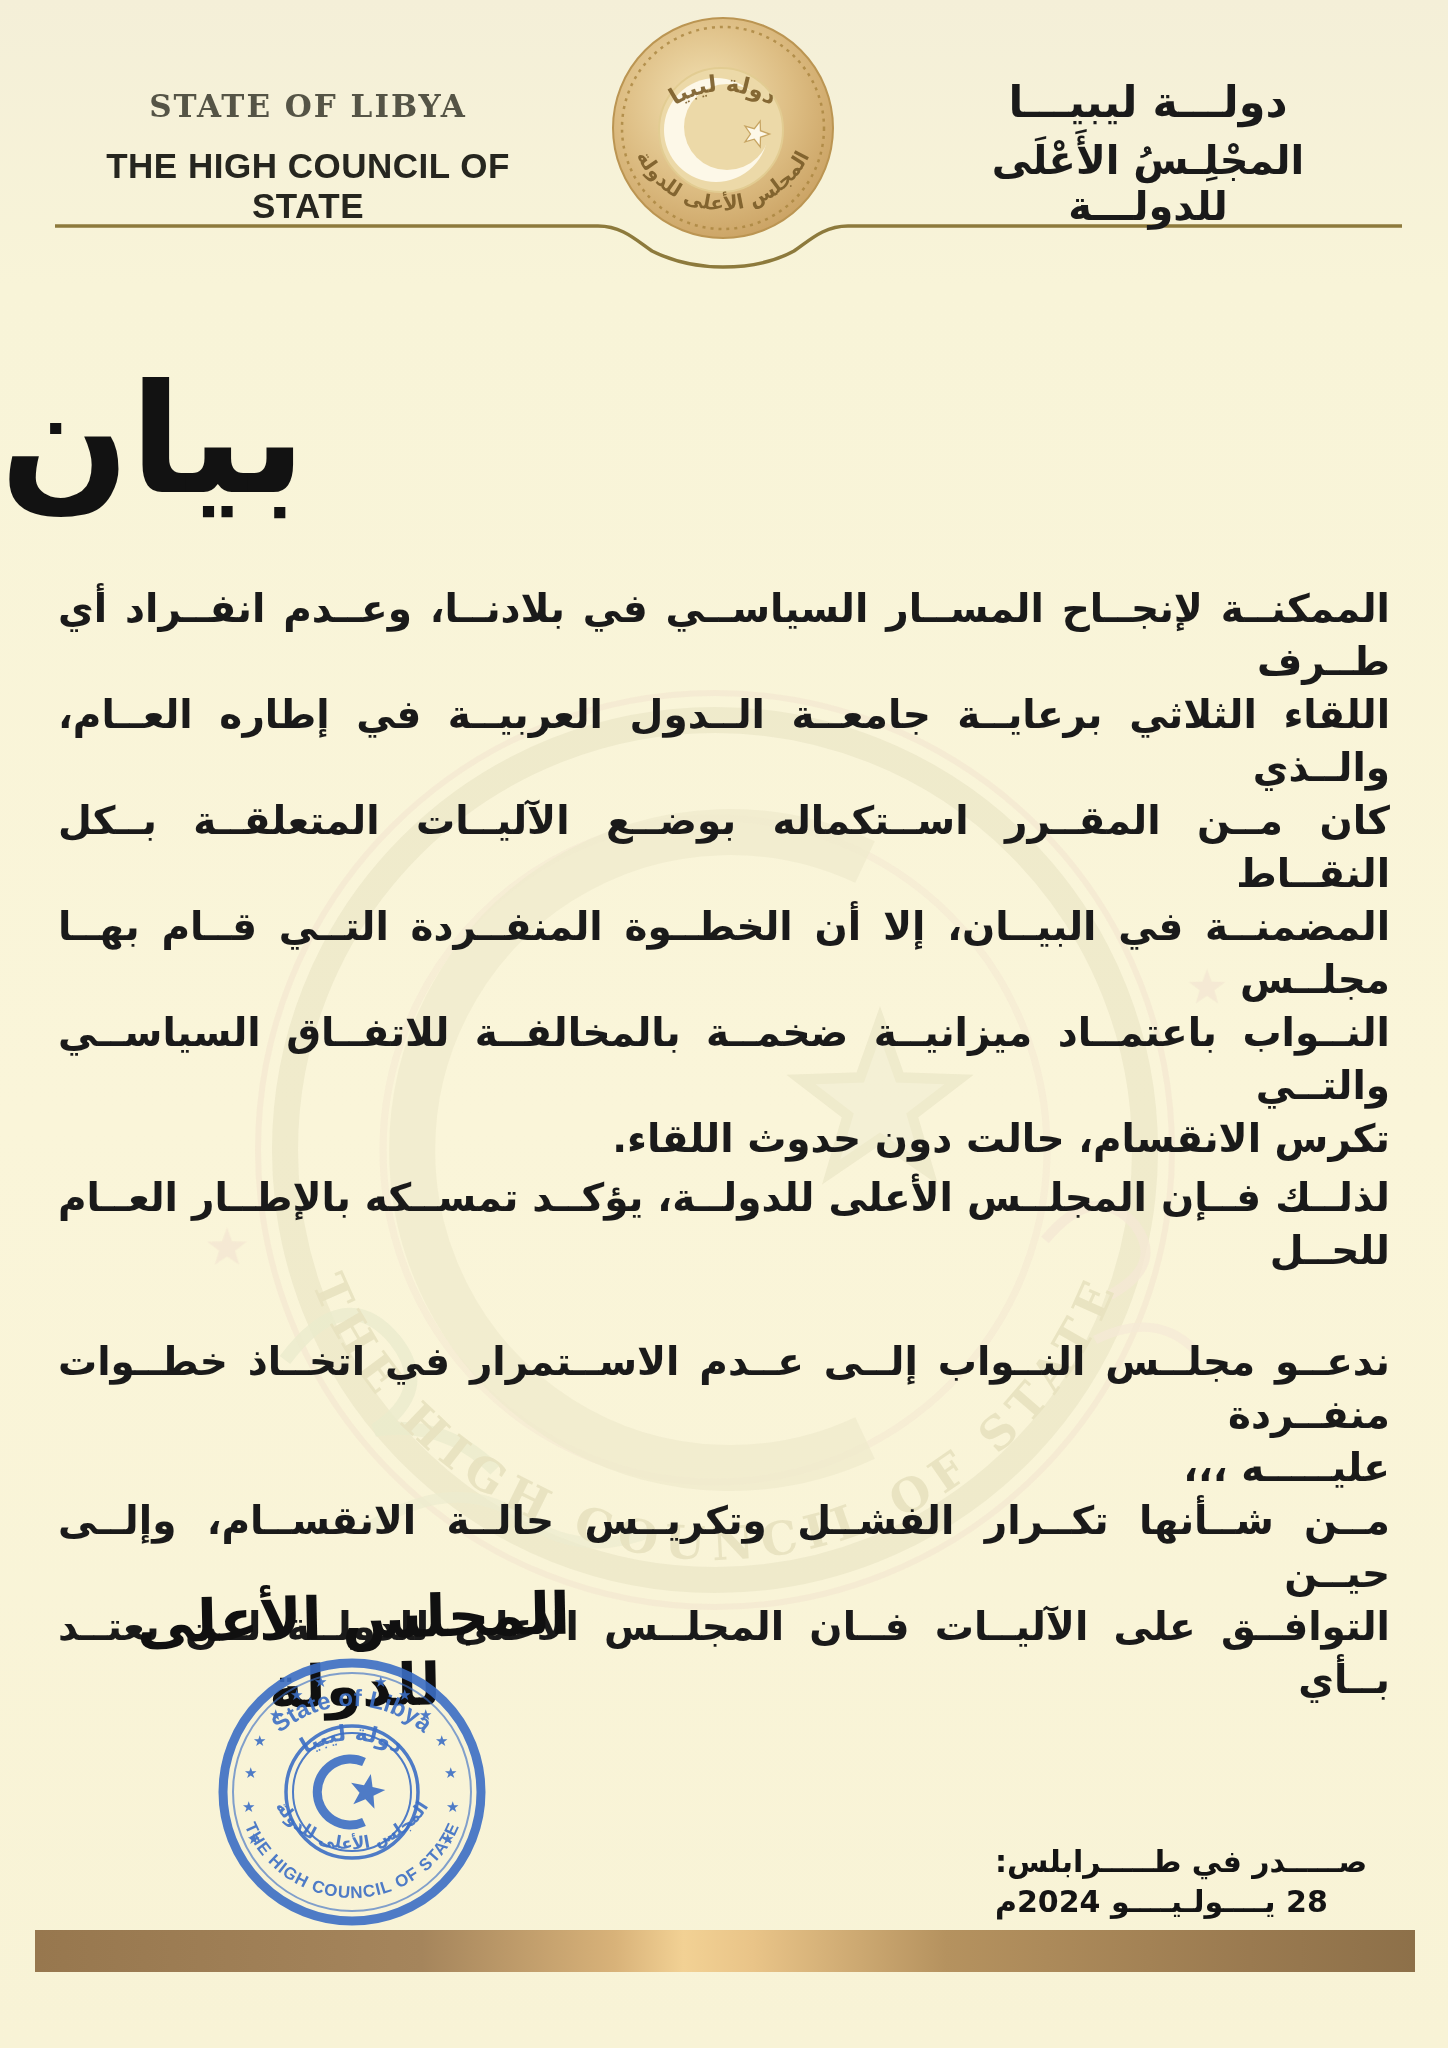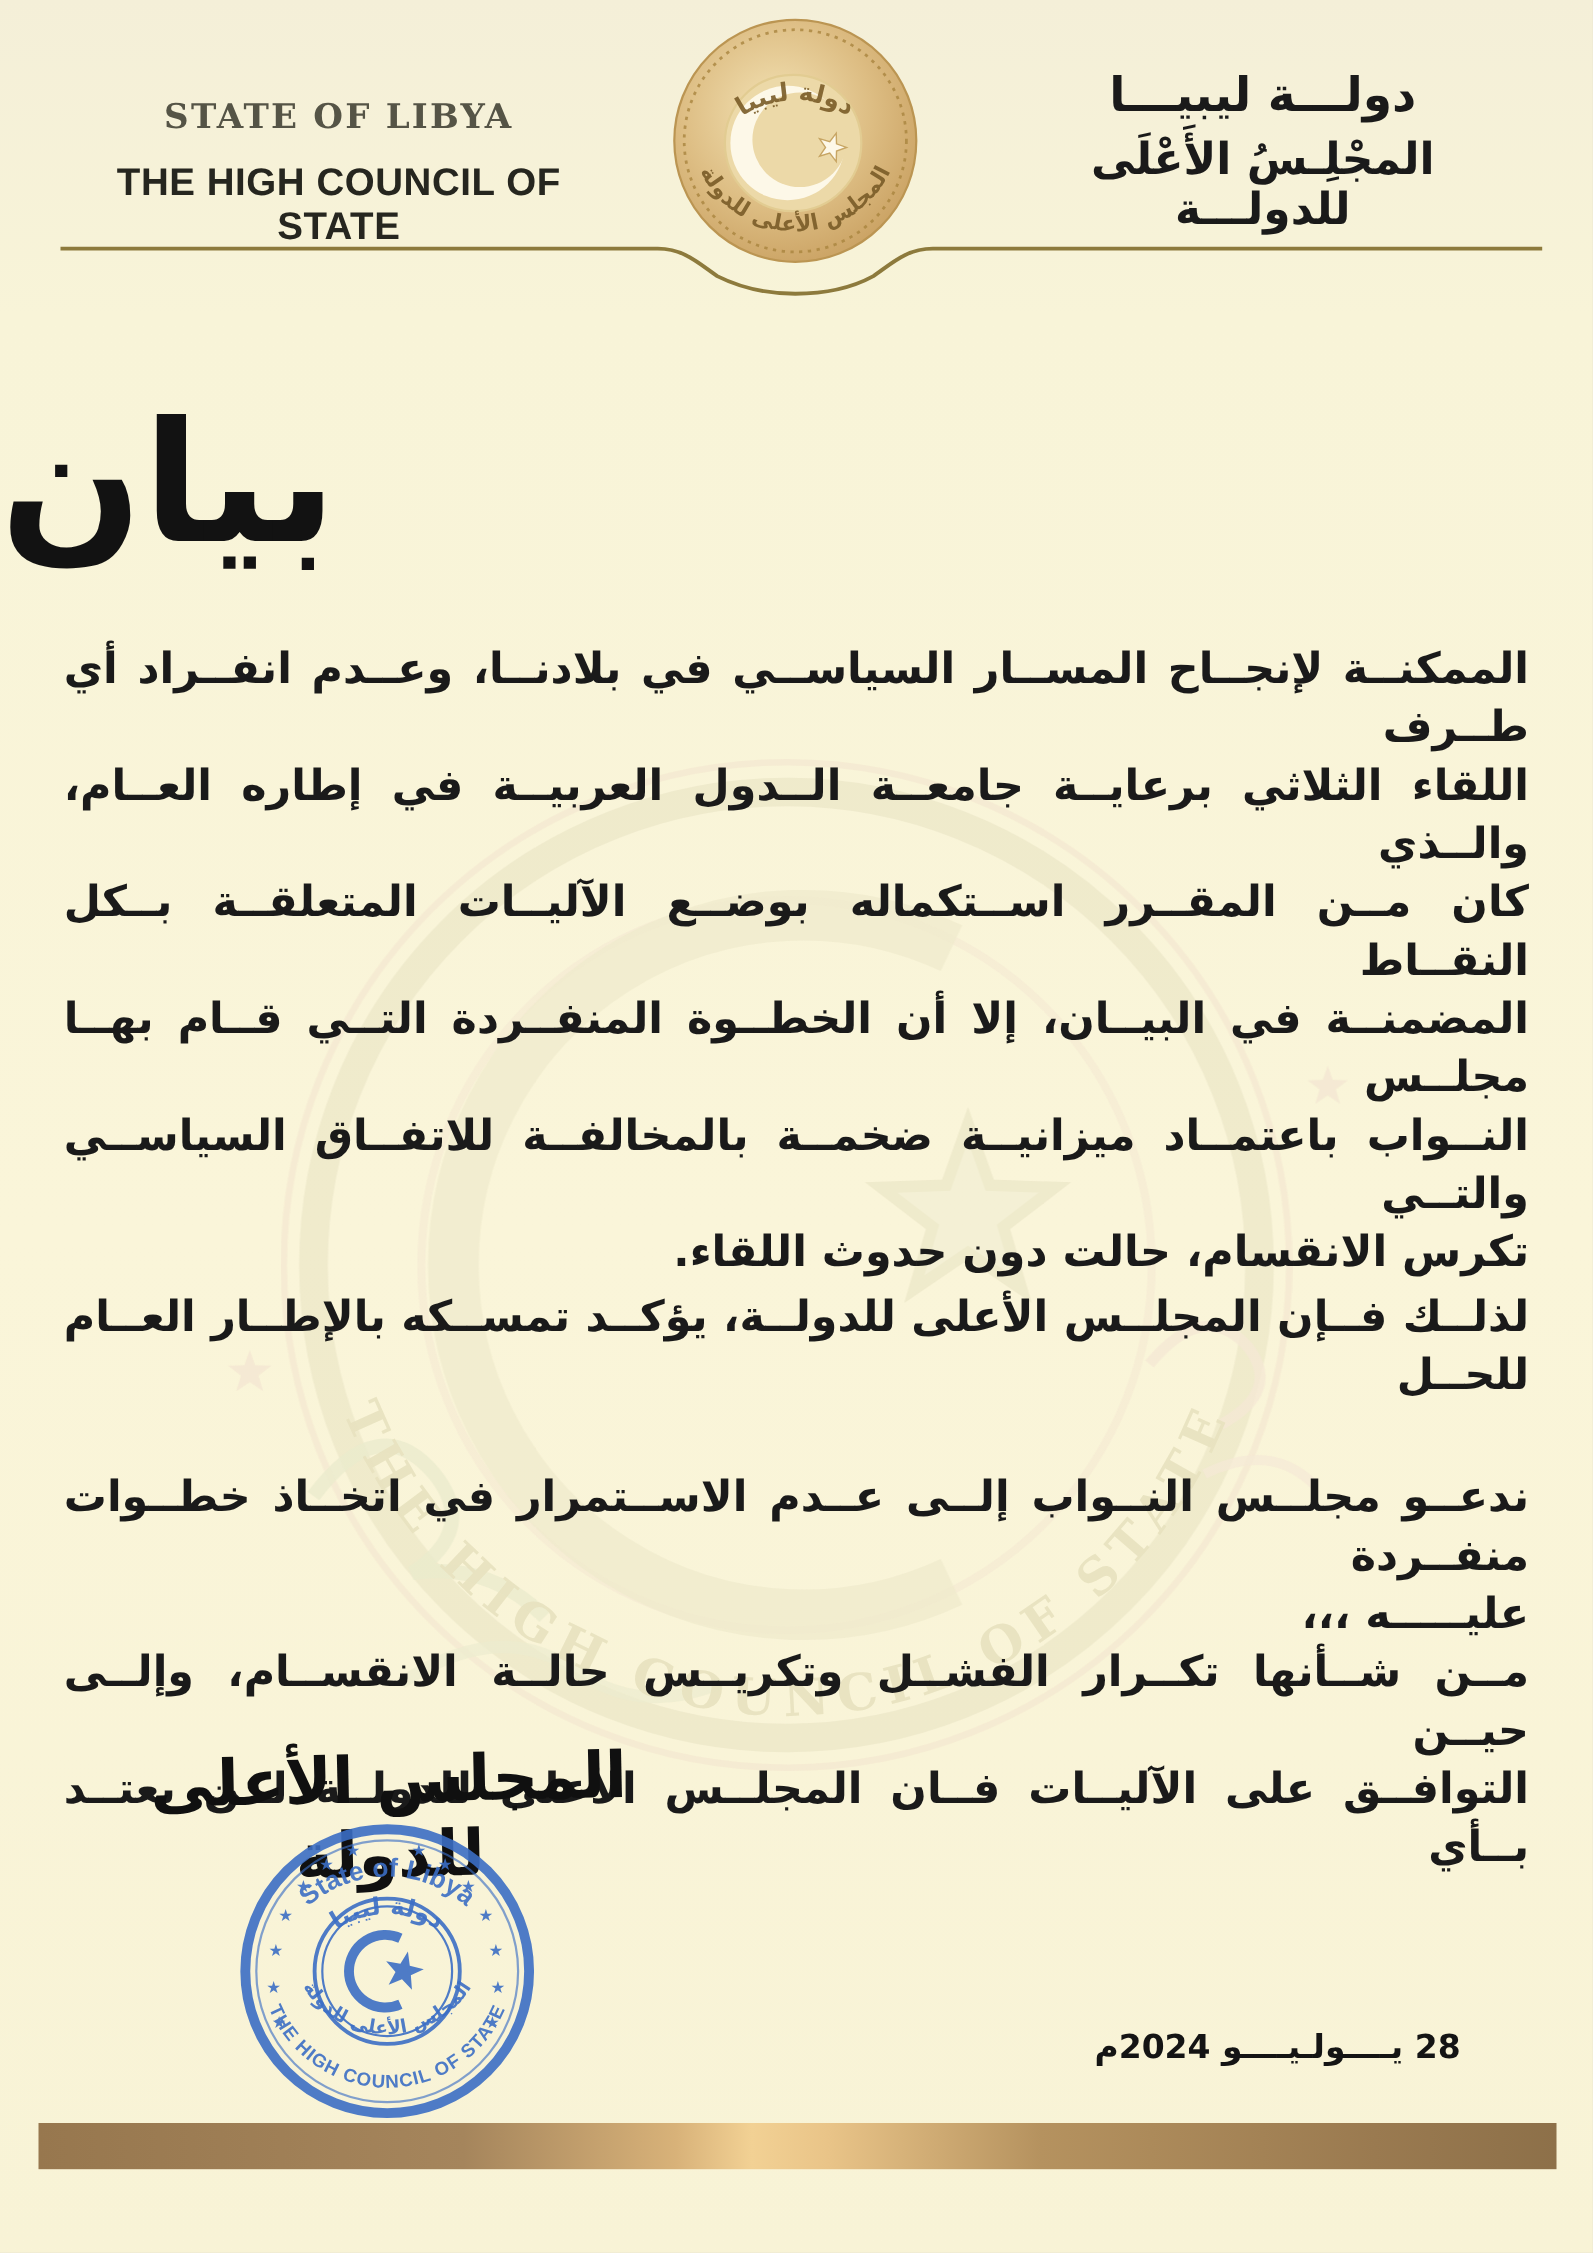--- a/index.html
+++ b/index.html
@@ -6,21 +6,21 @@
   .page{
     position:relative;width:1448px;height:2048px;margin:0 auto;
     background:linear-gradient(180deg,#f4efd8 0%,#f8f4d8 14%,#faf5d9 55%,#f8f3d6 100%);
     overflow:hidden;font-family:"DejaVu Sans",sans-serif;color:#1a1a1a;
   }
   
   .header-en{position:absolute;left:78px;top:88px;width:460px;text-align:center;color:#4a4a3e;}
   .header-en .l1{font-family:"DejaVu Serif",serif;font-size:31px;font-weight:700;letter-spacing:2px;color:#555446;}
   .header-en .l2{font-family:"Liberation Sans","DejaVu Sans",sans-serif;font-size:35px;font-weight:700;margin-top:22px;color:#26261f;letter-spacing:.5px;}
   .header-ar{position:absolute;right:80px;top:62px;width:440px;text-align:center;direction:rtl;}
-  .header-ar .l1{font-size:43px;font-weight:700;}
+  .header-ar .l1{font-size:43px;font-weight:700;margin-top:15px;}
   .header-ar .l2{font-size:40px;font-weight:700;margin-top:10px;}
   svg.header-art{position:absolute;left:0;top:0;}
   
   svg.watermark{position:absolute;left:165px;top:600px;pointer-events:none;}
   
   .doc-title{position:absolute;left:0;top:330px;width:100%;
     font-size:152px;font-weight:700;color:#121212;line-height:220px;}
   .body-text{position:absolute;right:58px;top:582px;width:1332px;direction:rtl;
     font-size:39px;font-weight:700;line-height:53px;color:#1a1a1a;}
   .bl{white-space:nowrap;}
@@ -163,18 +163,19 @@
       <text font-size="22" font-weight="700">
         <textPath href="#stArTop" startOffset="50%" text-anchor="middle">دولة ليبيا</textPath>
       </text>
       <text font-size="17" font-weight="700">
         <textPath href="#stArBot" startOffset="50%" text-anchor="middle">المجلس الأعلى للدولة</textPath>
       </text>
     </g>
   </svg>
 
   <div class="issue">
+    <div class="il">صـــــدر في طـــــرابلس:</div>
     <div class="il">28 يــــولـيــــو 2024م</div>
   </div>
 
   <div class="bottom-bar"></div>
 
 </div>
 
 </body></html>

